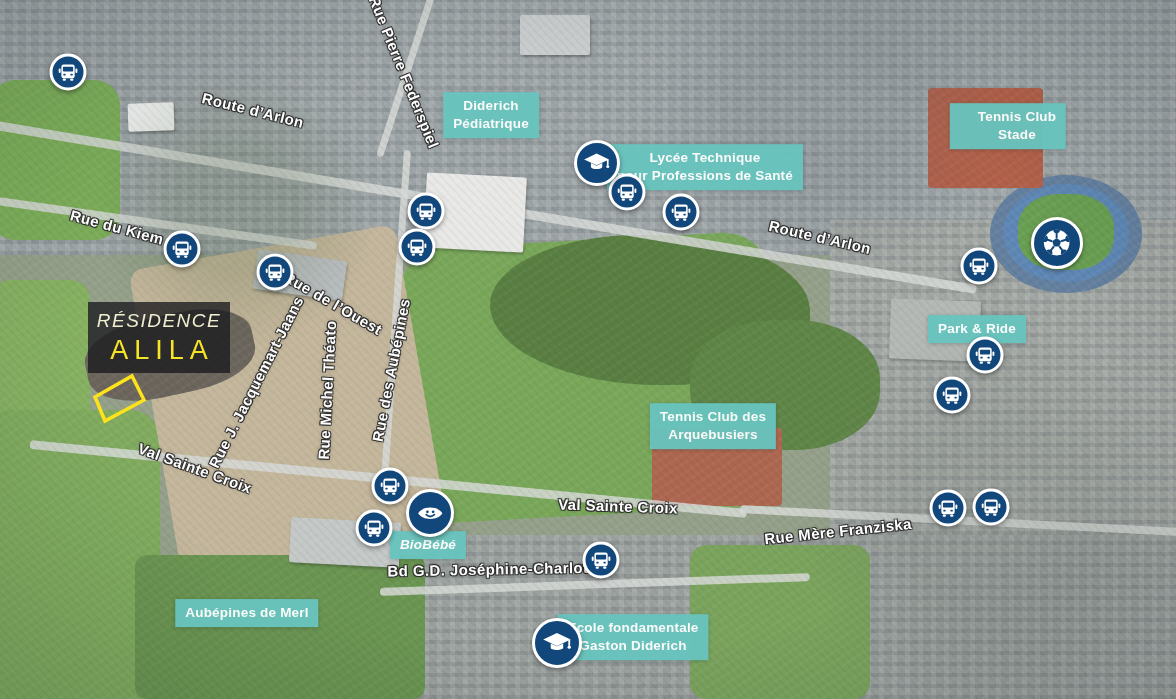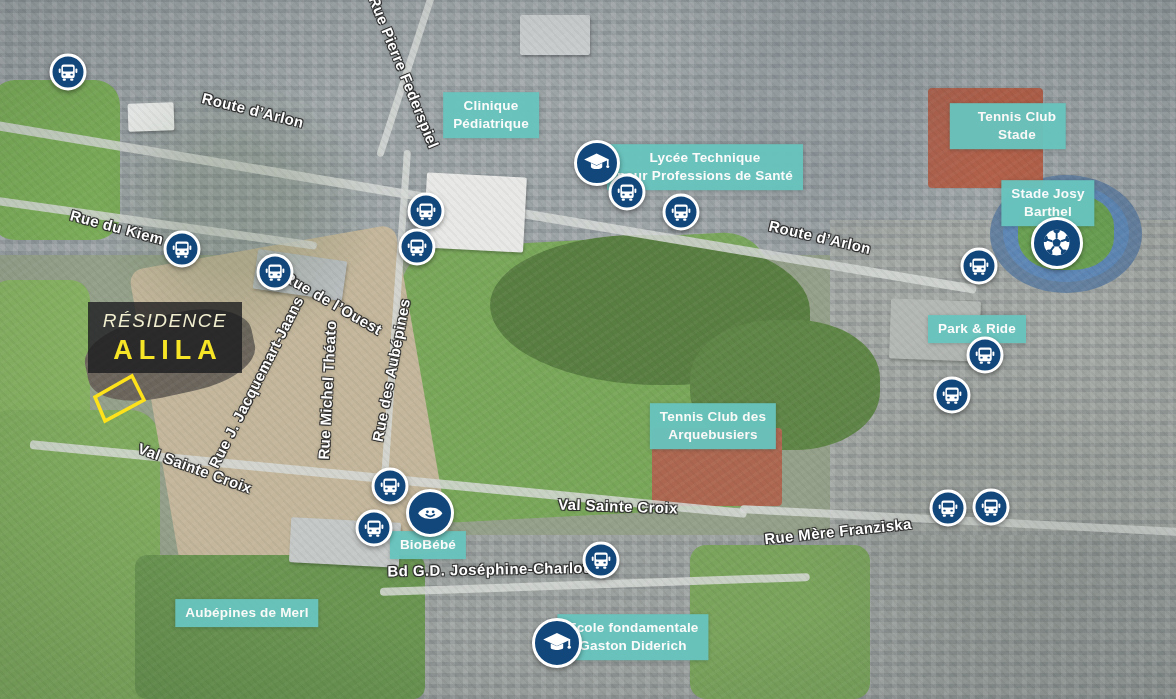--- a/index.html
+++ b/index.html
@@ -55,31 +55,31 @@
     position:absolute;transform:translate(-50%,-50%);
     border-radius:50%;background:var(--marker-bg,#12477c);
     border:3px solid var(--marker-ring,#fff);
     box-shadow:0 2px 5px rgba(0,0,0,.4);
     display:flex;align-items:center;justify-content:center;box-sizing:border-box;
   }
   .bus-marker{width:37px;height:37px;}
   .marker svg{width:68%;height:68%;display:block;}
   
   #residence-box{
-    position:absolute;left:88px;top:302px;width:154px;height:71px;
+    position:absolute;left:88px;top:302px;width:142px;height:71px;
     background:rgba(26,26,30,.78);
     display:flex;flex-direction:column;align-items:center;justify-content:center;
     gap:3px;
   }
   #residence-line1{
     font-style:italic;font-size:19px;letter-spacing:1.5px;
     color:var(--res-title,#f0eecf);font-weight:500;
   }
   #residence-line2{
-    font-size:27px;font-weight:bold;letter-spacing:6px;margin-right:-6px;
+    font-size:27px;font-weight:normal;letter-spacing:6px;margin-right:-6px;
     color:var(--res-name,#f6e426);
   }
 </style>
 </head>
 <body>
 
 <div id="stage">
 
   <div id="basemap">
     <div class="patch urban" style="left:0;top:0;width:1176px;height:255px;background-color:#9da4a6;"></div>
@@ -129,32 +129,30 @@
       <div class="street-label" style="left: 256px; top: 382px; transform: translate(-50%, -50%) rotate(-63deg);">Rue J. Jacquemart-Jaans</div>
       <div class="street-label" style="left: 327px; top: 390px; transform: translate(-50%, -50%) rotate(-87deg);">Rue Michel Théato</div>
       <div class="street-label" style="left: 391px; top: 370px; transform: translate(-50%, -50%) rotate(-79deg);">Rue des Aubépines</div>
       <div class="street-label" style="left: 820px; top: 237px; transform: translate(-50%, -50%) rotate(13deg);">Route d’Arlon</div>
       <div class="street-label" style="left: 195px; top: 468px; transform: translate(-50%, -50%) rotate(20deg);">Val Sainte Croix</div>
       <div class="street-label" style="left: 618px; top: 506px; transform: translate(-50%, -50%) rotate(2deg);">Val Sainte Croix</div>
       <div class="street-label" style="left: 838px; top: 531px; transform: translate(-50%, -50%) rotate(-6deg);">Rue Mère Franziska</div>
       <div class="street-label" style="left: 495px; top: 569px; transform: translate(-50%, -50%) rotate(-1deg);">Bd G.D. Joséphine-Charlotte</div>
     </div>
   <div id="pois">
-      <div class="poi-label" style="left: 491px; top: 115px;">Clinique
+      <div class="poi-label" style="left: 491px; top: 115px;">Diderich
 Pédiatrique</div>
       <div class="poi-label" style="left: 705px; top: 167px;">Lycée Technique
 pour Professions de Santé</div>
       <div class="poi-label" style="left: 1008px; top: 126px; padding-left: 28px;">Tennis Club
 Stade</div>
-      <div class="poi-label" style="left: 1048px; top: 203px;">Stade Josy
-Barthel</div>
       <div class="poi-label" style="left: 977px; top: 329px;">Park &amp; Ride</div>
       <div class="poi-label" style="left: 713px; top: 426px;">Tennis Club des
 Arquebusiers</div>
-      <div class="poi-label" style="left: 428px; top: 545px;">BioBébé</div>
+      <div class="poi-label" style="left: 428px; top: 545px; font-style: italic;">BioBébé</div>
       <div class="poi-label" style="left: 247px; top: 613px;">Aubépines de Merl</div>
       <div class="poi-label" style="left: 633px; top: 637px;">Ecole fondamentale
 Gaston Diderich</div>
     </div>
   <div id="markers">
       <div class="marker bus-marker" style="left: 68px; top: 72px; transform: translate(-50%, -50%);">
         <svg viewBox="0 0 24 24">
     <rect x="1.4" y="8" width="2.2" height="5" rx="1" fill="#fff"></rect>
     <rect x="20.4" y="8" width="2.2" height="5" rx="1" fill="#fff"></rect>
     <rect x="4.4" y="3.4" width="15.2" height="15.6" rx="2.6" fill="#fff"></rect>

